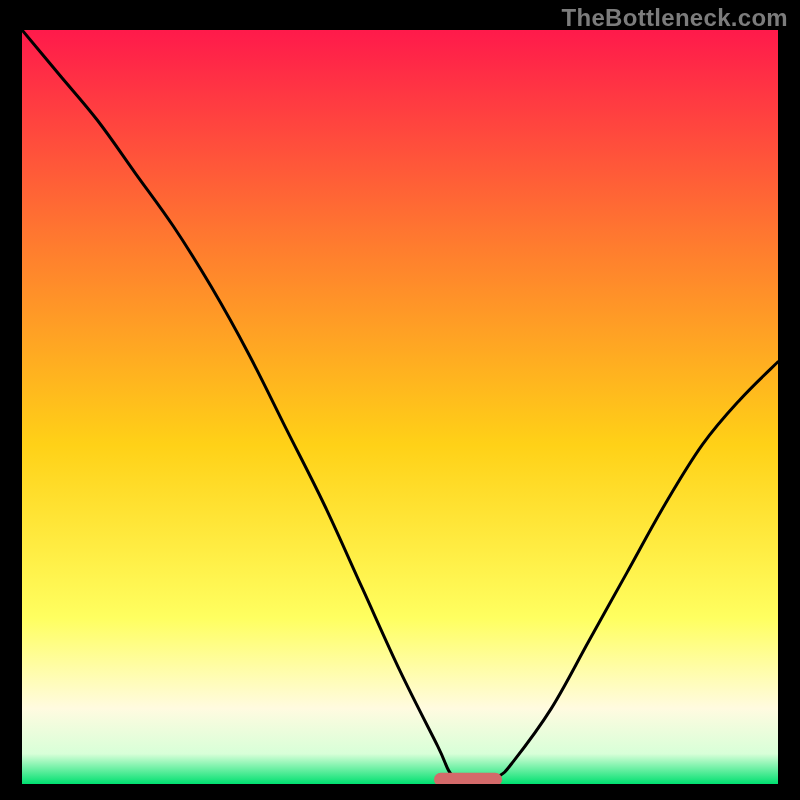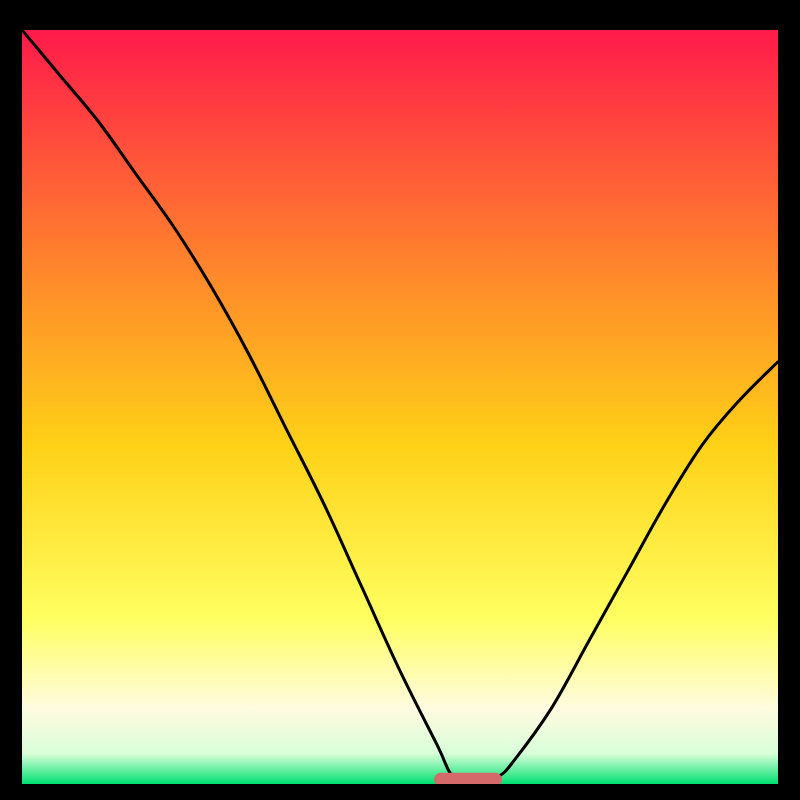--- a/index.html
+++ b/index.html
@@ -34,20 +34,21 @@
     top: 30px;
     width: 756px;
     height: 754px;
     display: block;
   }
 </style>
 </head>
 <body>
 
 <div class="frame">
+  <div class="watermark">TheBottleneck.com</div>
 
   <svg viewBox="0 0 756 754" preserveAspectRatio="none">
     <defs>
       <linearGradient id="bg-grad" x1="0" y1="0" x2="0" y2="1">
         <stop id="g0" offset="0%" stop-color="#ff1a4b"></stop>
         <stop id="g1" offset="28%" stop-color="#ff7a2f"></stop>
         <stop id="g2" offset="55%" stop-color="#ffd117"></stop>
         <stop id="g3" offset="78%" stop-color="#ffff60"></stop>
         <stop id="g4" offset="90%" stop-color="#fffbe0"></stop>
         <stop id="g5" offset="96%" stop-color="#d8ffd8"></stop>

